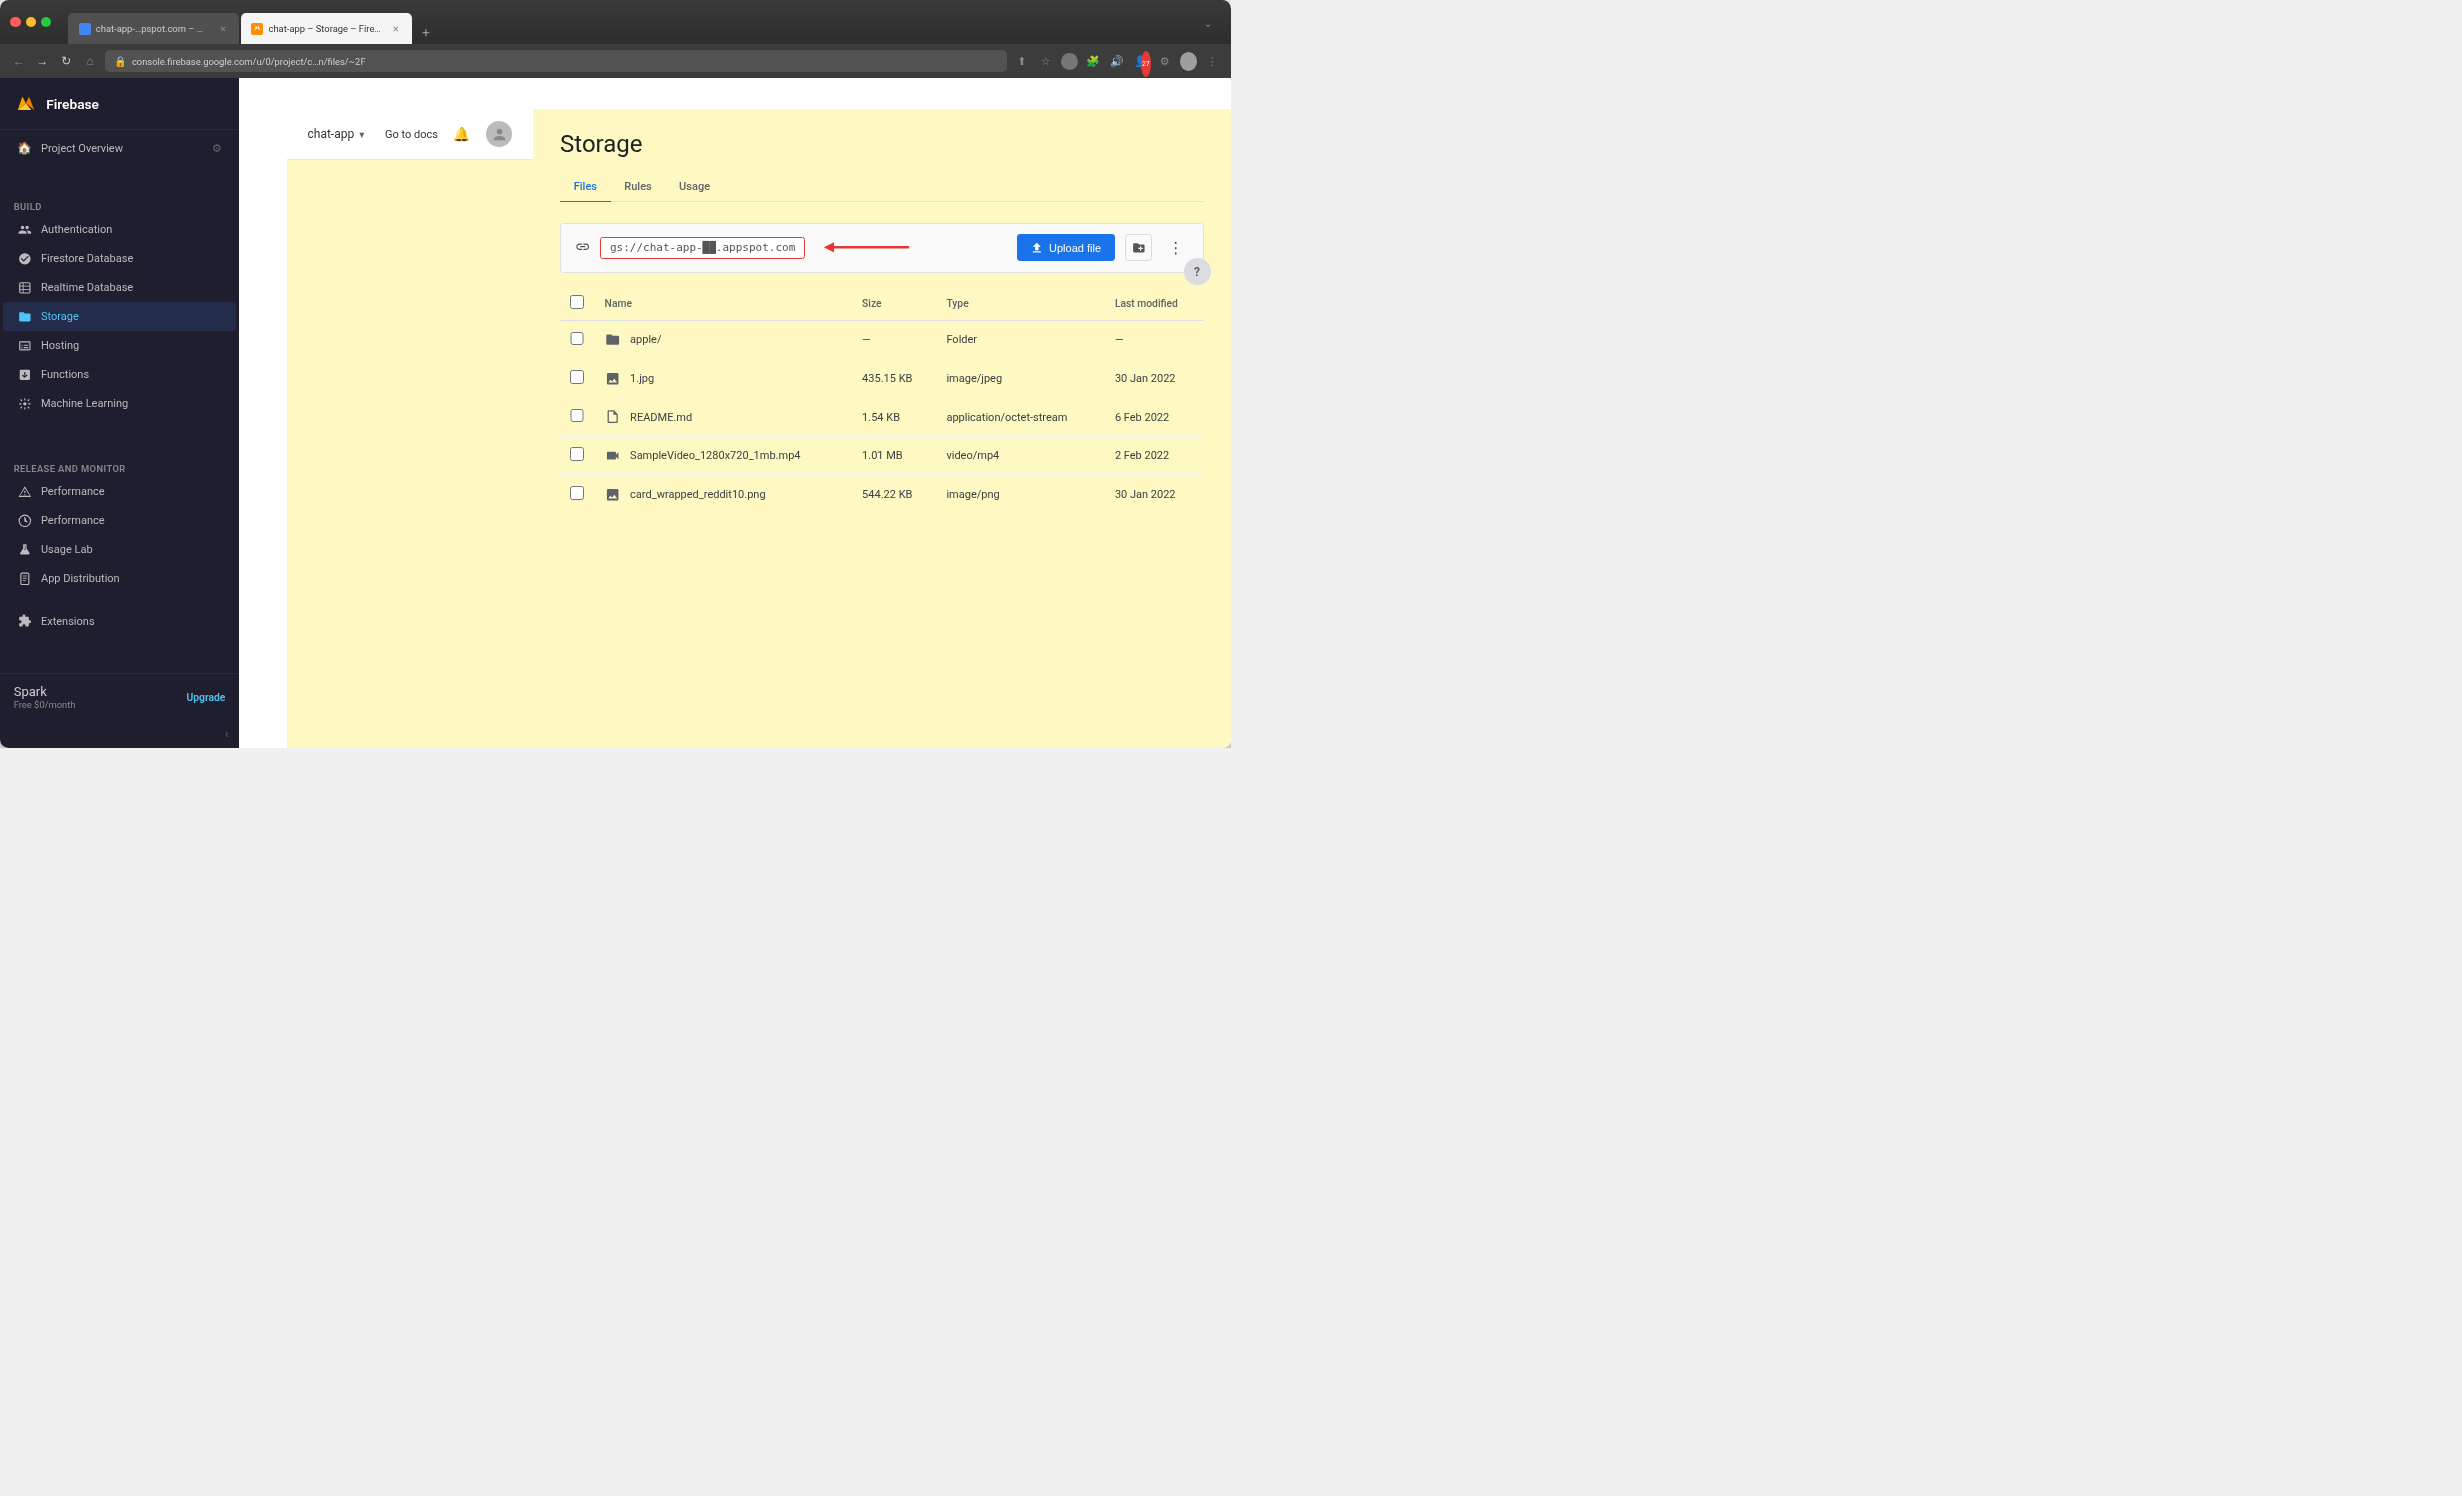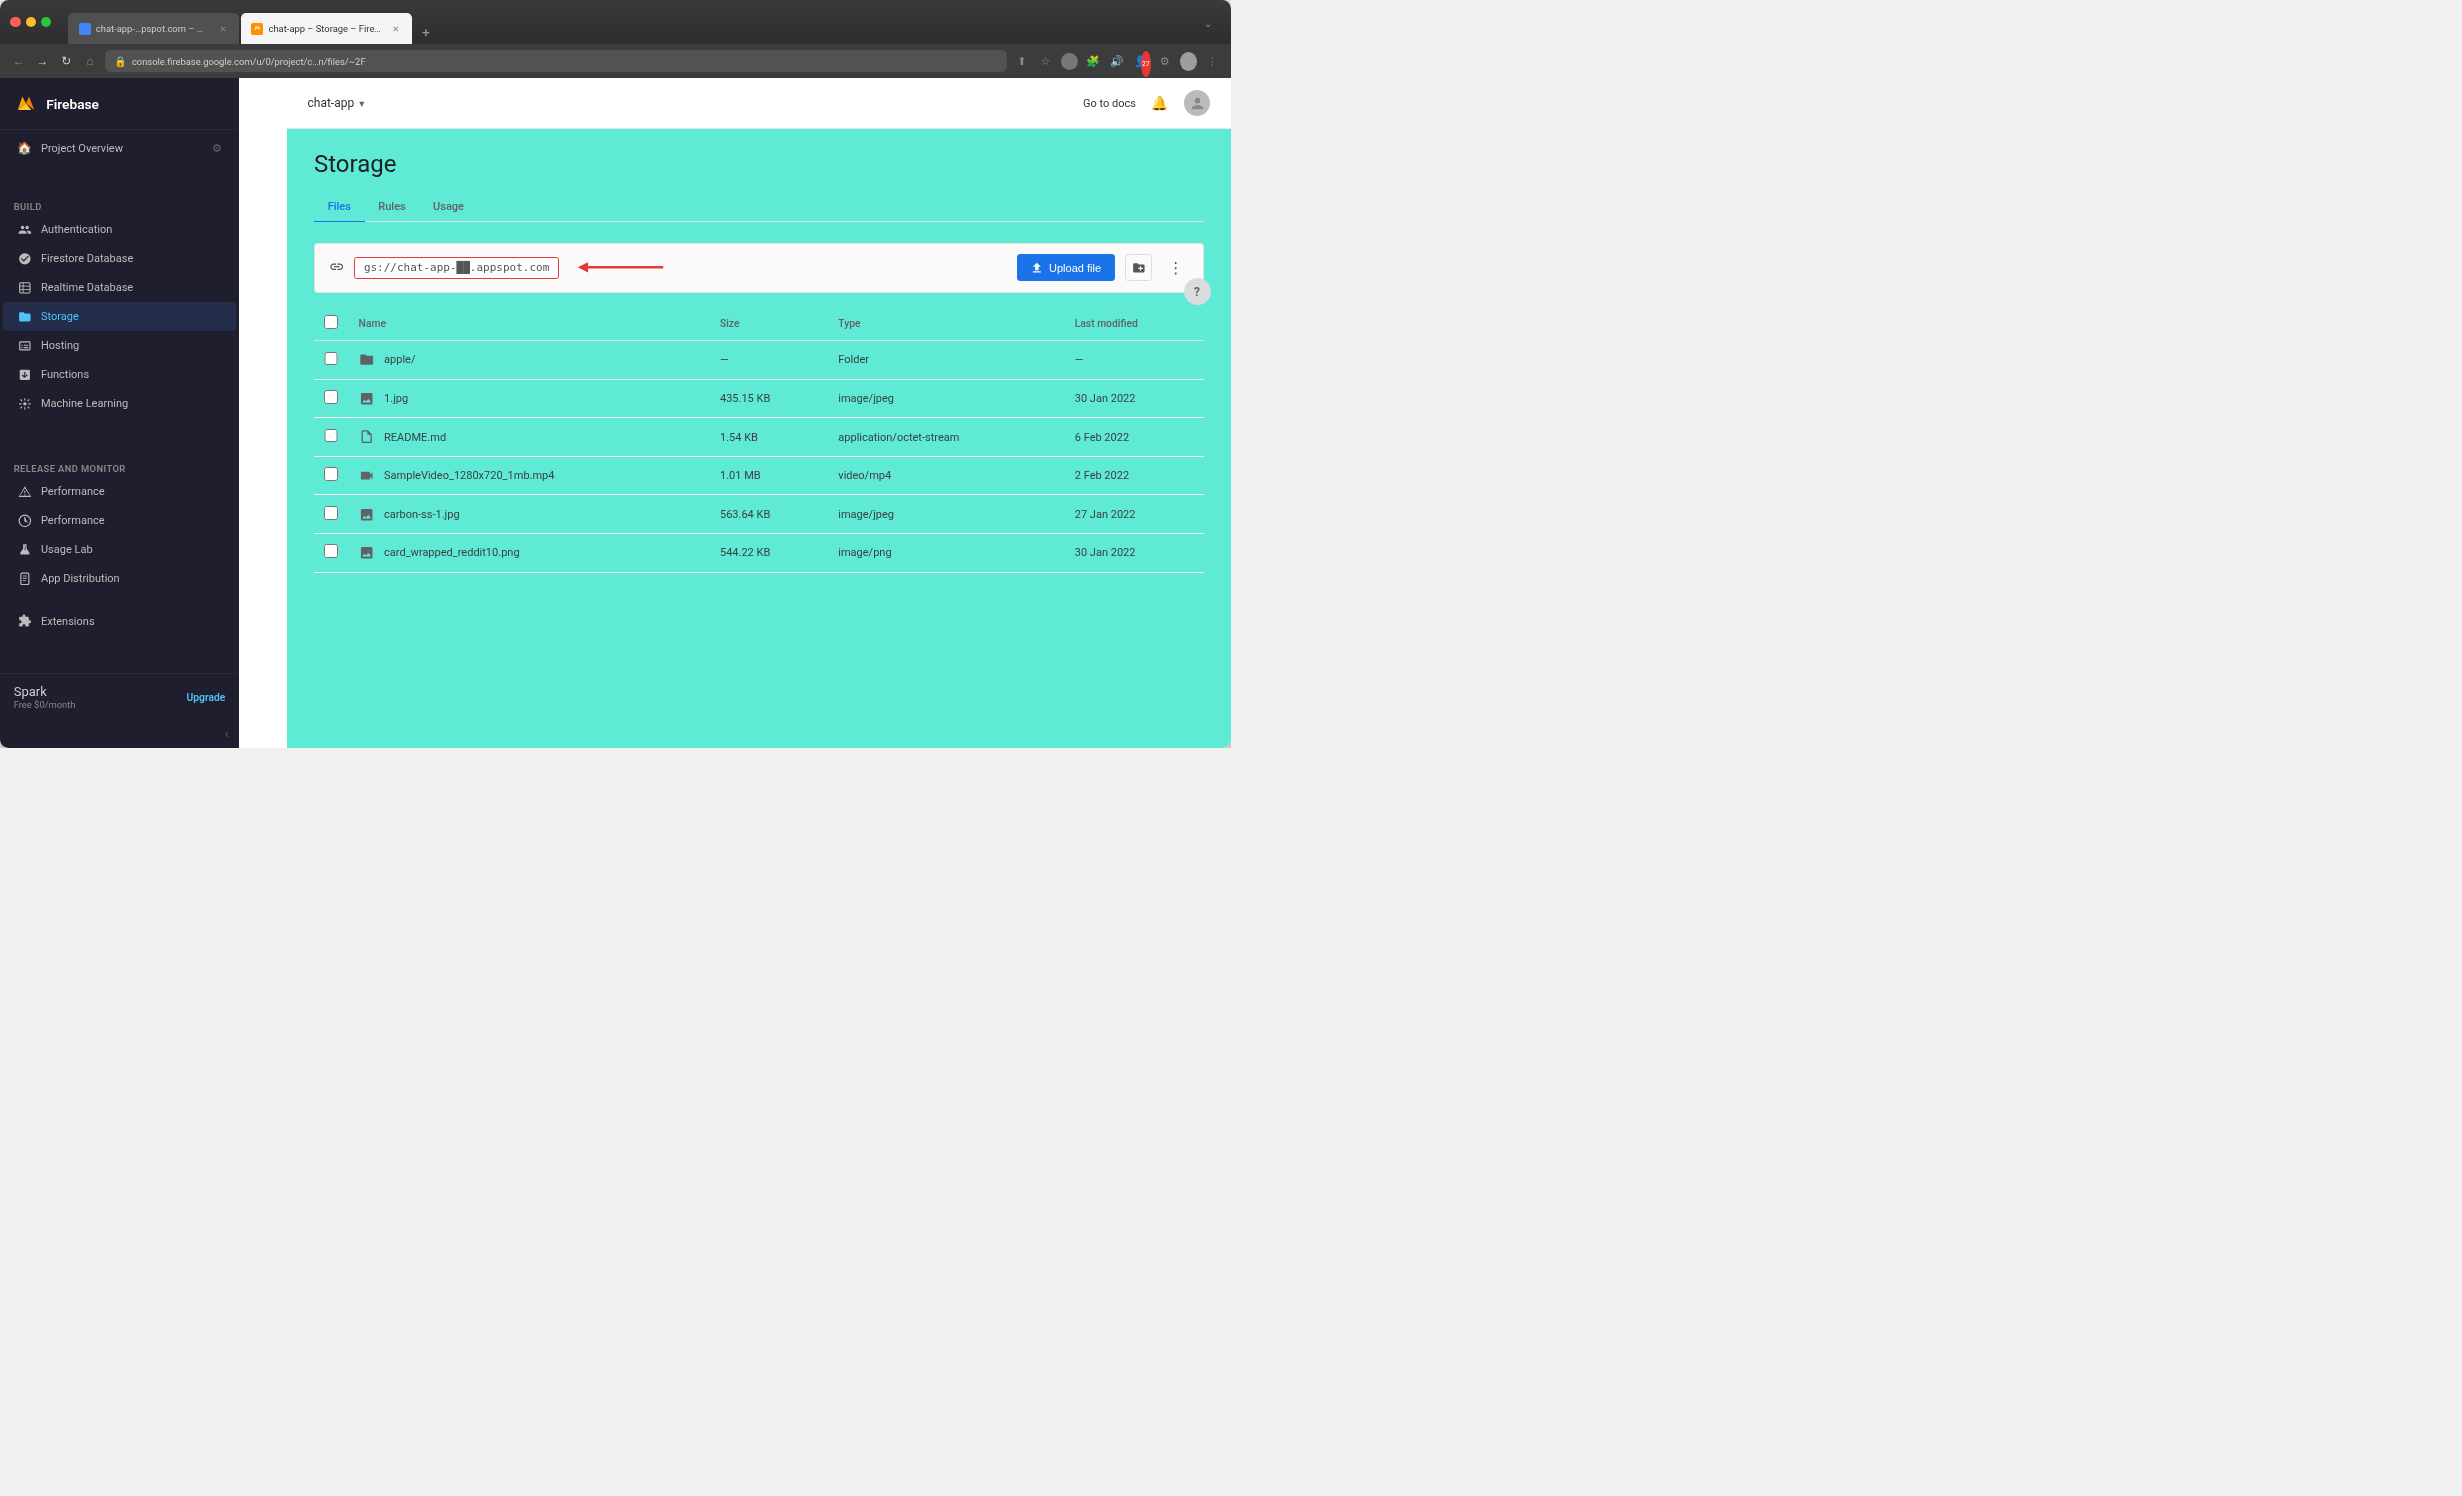--- a/index.html
+++ b/index.html
@@ -53,21 +53,21 @@
 
     .sidebar-footer { padding: 10.3px 13.7px; border-top: 0.9px solid rgba(255,255,255,0.05); margin-top: auto; }
     .plan-info { display: flex; align-items: center; justify-content: space-between; }
     .plan-name { font-size: 13px; color: #ccc; font-weight: 400; }
     .plan-sub { font-size: 9.4px; color: #888; }
     .upgrade-btn { font-size: 10.3px; color: #4fc3f7; font-weight: 600; cursor: pointer; }
     .sidebar-collapse { display: flex; justify-content: flex-end; padding: 6.8px 10.3px; }
     .collapse-btn { color: #666; cursor: pointer; font-size: 12px; }
 
     
-    .main { flex: 1; display: flex; flex-direction: column; background: #5eead4; overflow: hidden; }
+    .main { flex: 1; display: flex; flex-direction: row; background: #fef9c3; overflow: hidden; margin-top: 31px; }
 
     
     .topbar { height: 51px; background: #fff; border-bottom: 0.9px solid #e8e8e8; display: flex; align-items: center; padding: 0 20.5px; gap: 10.3px; flex-shrink: 0; }
     .project-selector { display: flex; align-items: center; gap: 5.1px; font-size: 12px; color: #333; cursor: pointer; }
     .project-dropdown-arrow { font-size: 10.3px; color: #666; }
     .topbar-spacer { flex: 1; }
     .go-to-docs { font-size: 11px; color: #333; cursor: pointer; }
     .topbar-icon-btn { width: 27px; height: 27px; display: flex; align-items: center; justify-content: center; color: #555; cursor: pointer; }
 
     
@@ -462,38 +462,20 @@
     <td class="checkbox-cell">
       <input type="checkbox" class="checkbox" style="">
     </td>
     <td>
       <div class="file-name-cell">
         <span class="file-icon">
                       <svg width="15.4" height="15.4" viewBox="0 0 24 24" fill="#5f6368">
                         <path d="M21 19V5c0-1.1-.9-2-2-2H5c-1.1 0-2 .9-2 2v14c0 1.1.9 2 2 2h14c1.1 0 2-.9 2-2zM8.5 13.5l2.5 3.01L14.5 12l4.5 6H5l3.5-4.5z"></path>
                       </svg>
                     </span>
-        <span>carbon-ss-1.jpg</span>
-      </div>
-    </td>
-    <td>563.64 KB</td>
-    <td>image/jpeg</td>
-    <td>27 Jan 2022</td>
-  </tr>
-              <tr>
-    <td class="checkbox-cell">
-      <input type="checkbox" class="checkbox" style="">
-    </td>
-    <td>
-      <div class="file-name-cell">
-        <span class="file-icon">
-                      <svg width="15.4" height="15.4" viewBox="0 0 24 24" fill="#5f6368">
-                        <path d="M21 19V5c0-1.1-.9-2-2-2H5c-1.1 0-2 .9-2 2v14c0 1.1.9 2 2 2h14c1.1 0 2-.9 2-2zM8.5 13.5l2.5 3.01L14.5 12l4.5 6H5l3.5-4.5z"></path>
-                      </svg>
-                    </span>
         <span>card_wrapped_reddit10.png</span>
       </div>
     </td>
     <td>544.22 KB</td>
     <td>image/png</td>
     <td>30 Jan 2022</td>
   </tr>
             </tbody>
         </table>
       </div>

